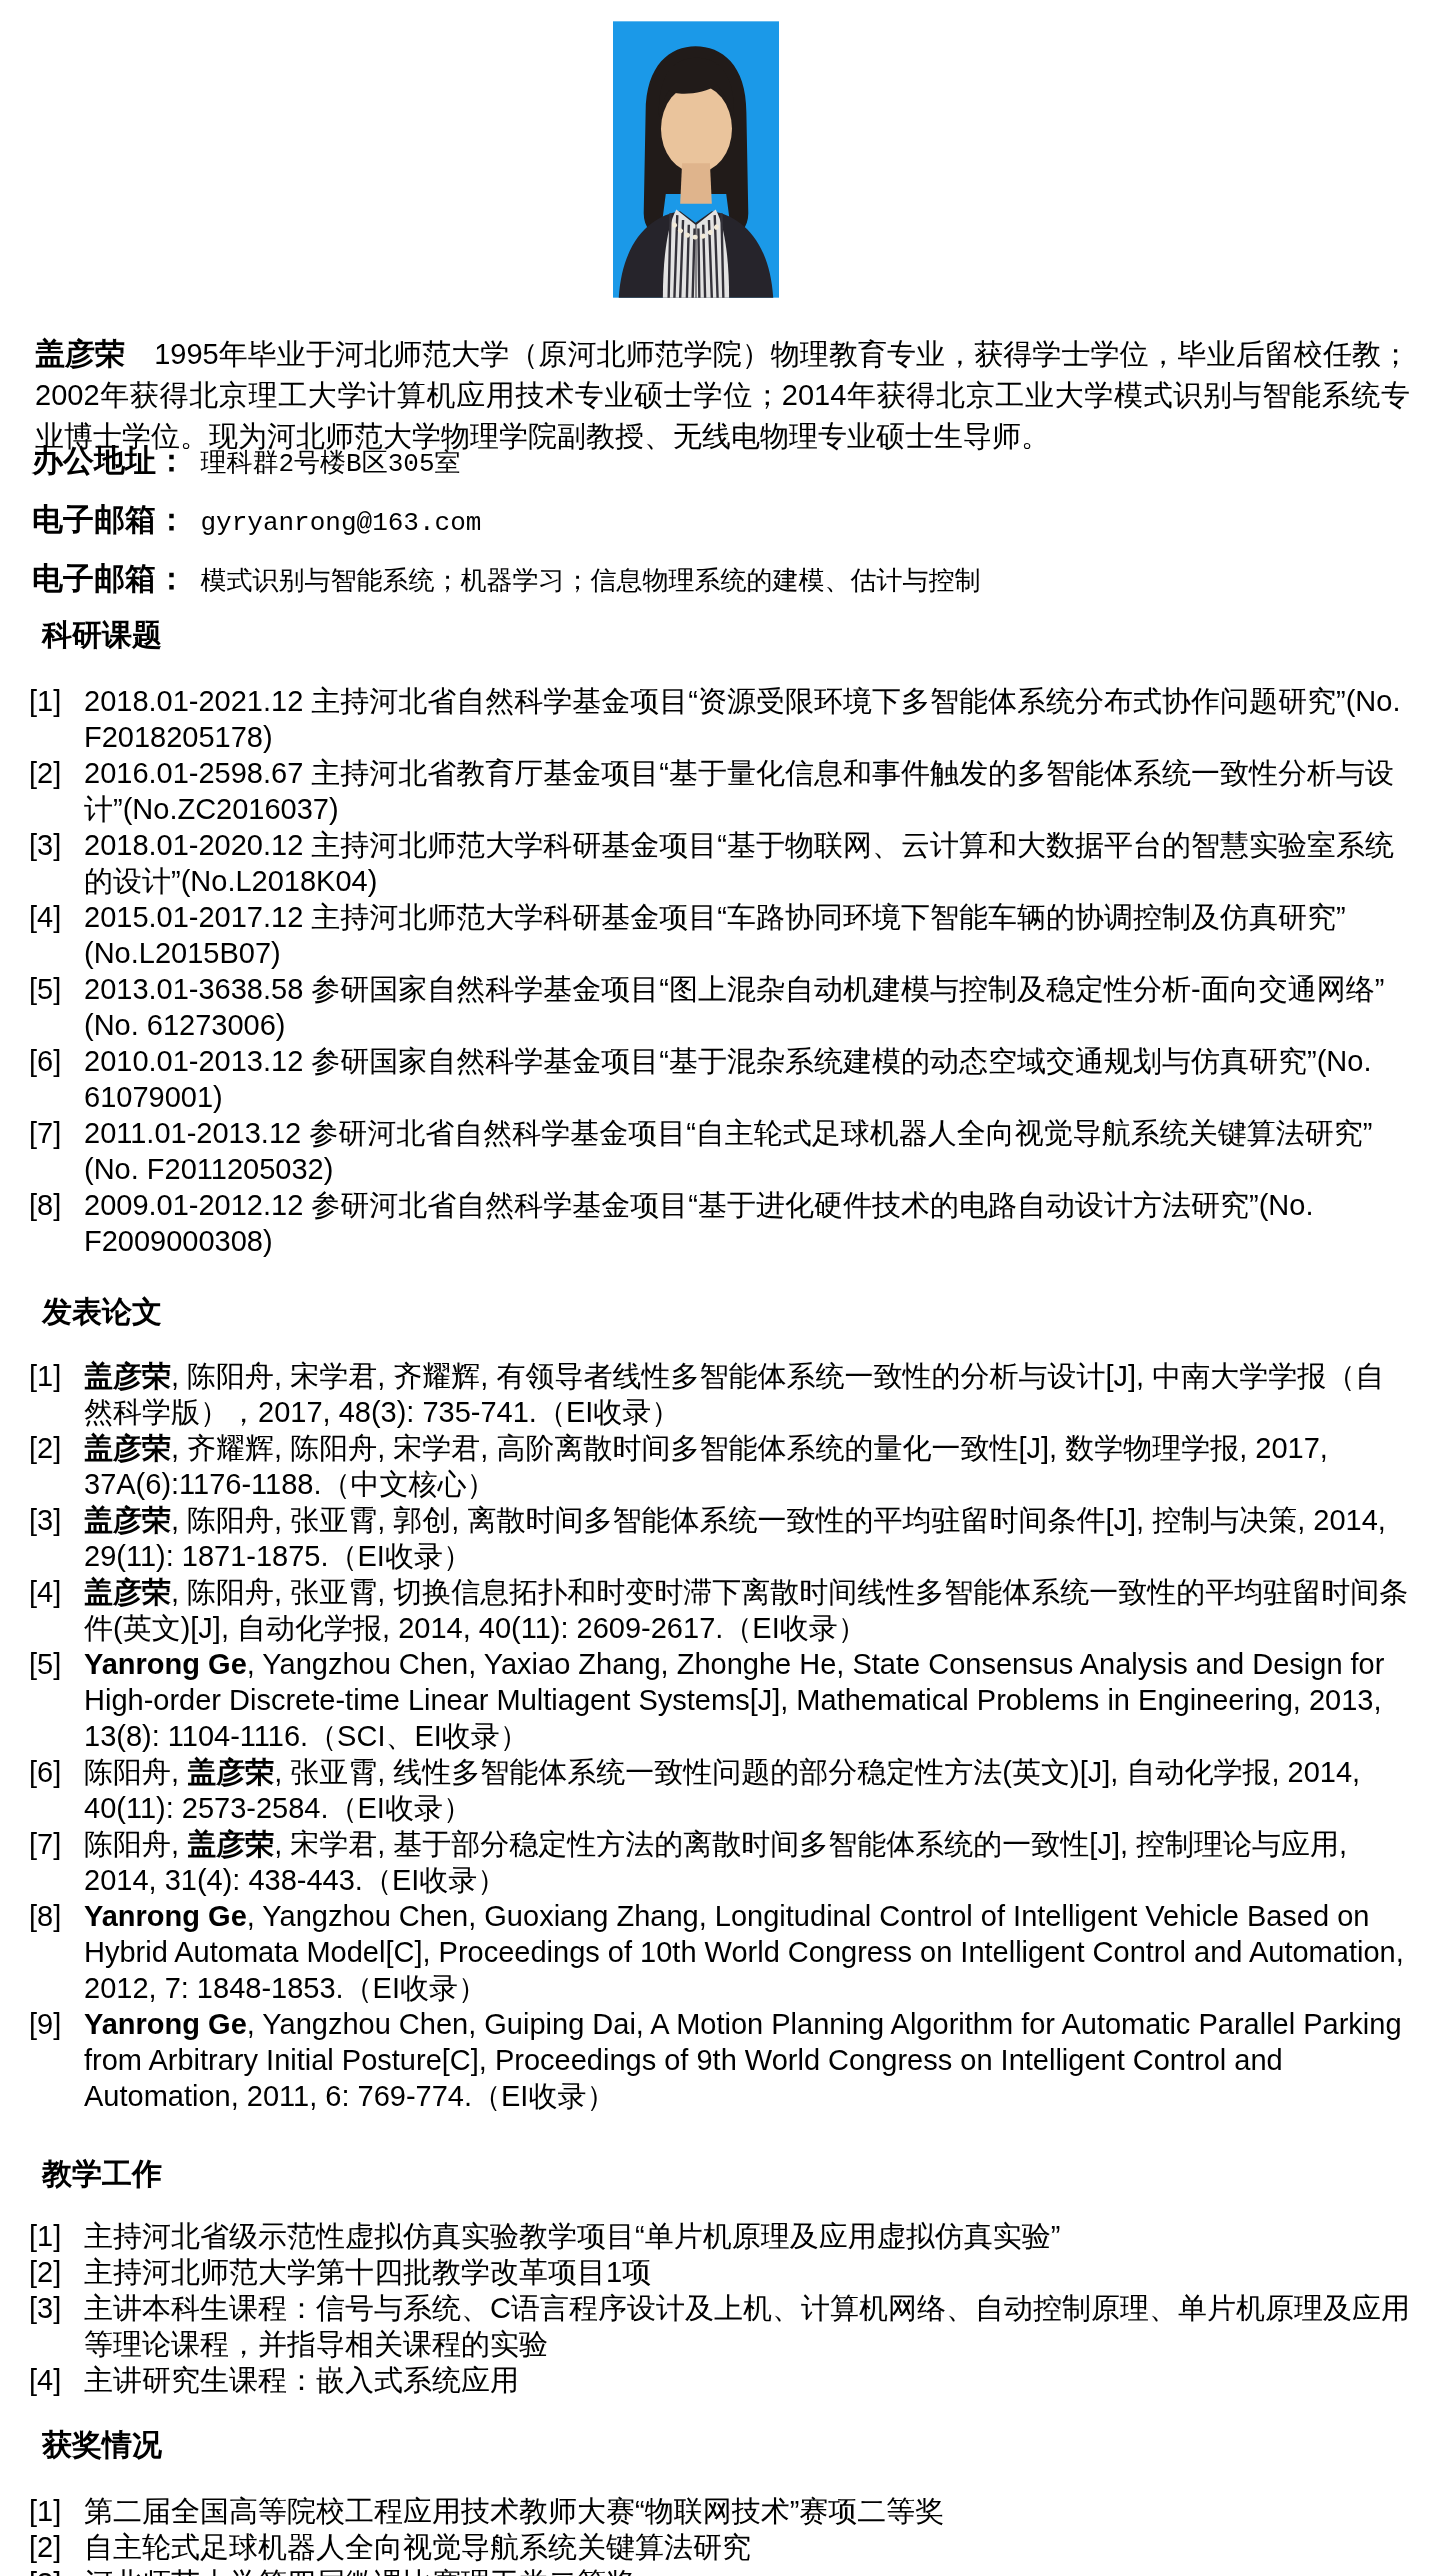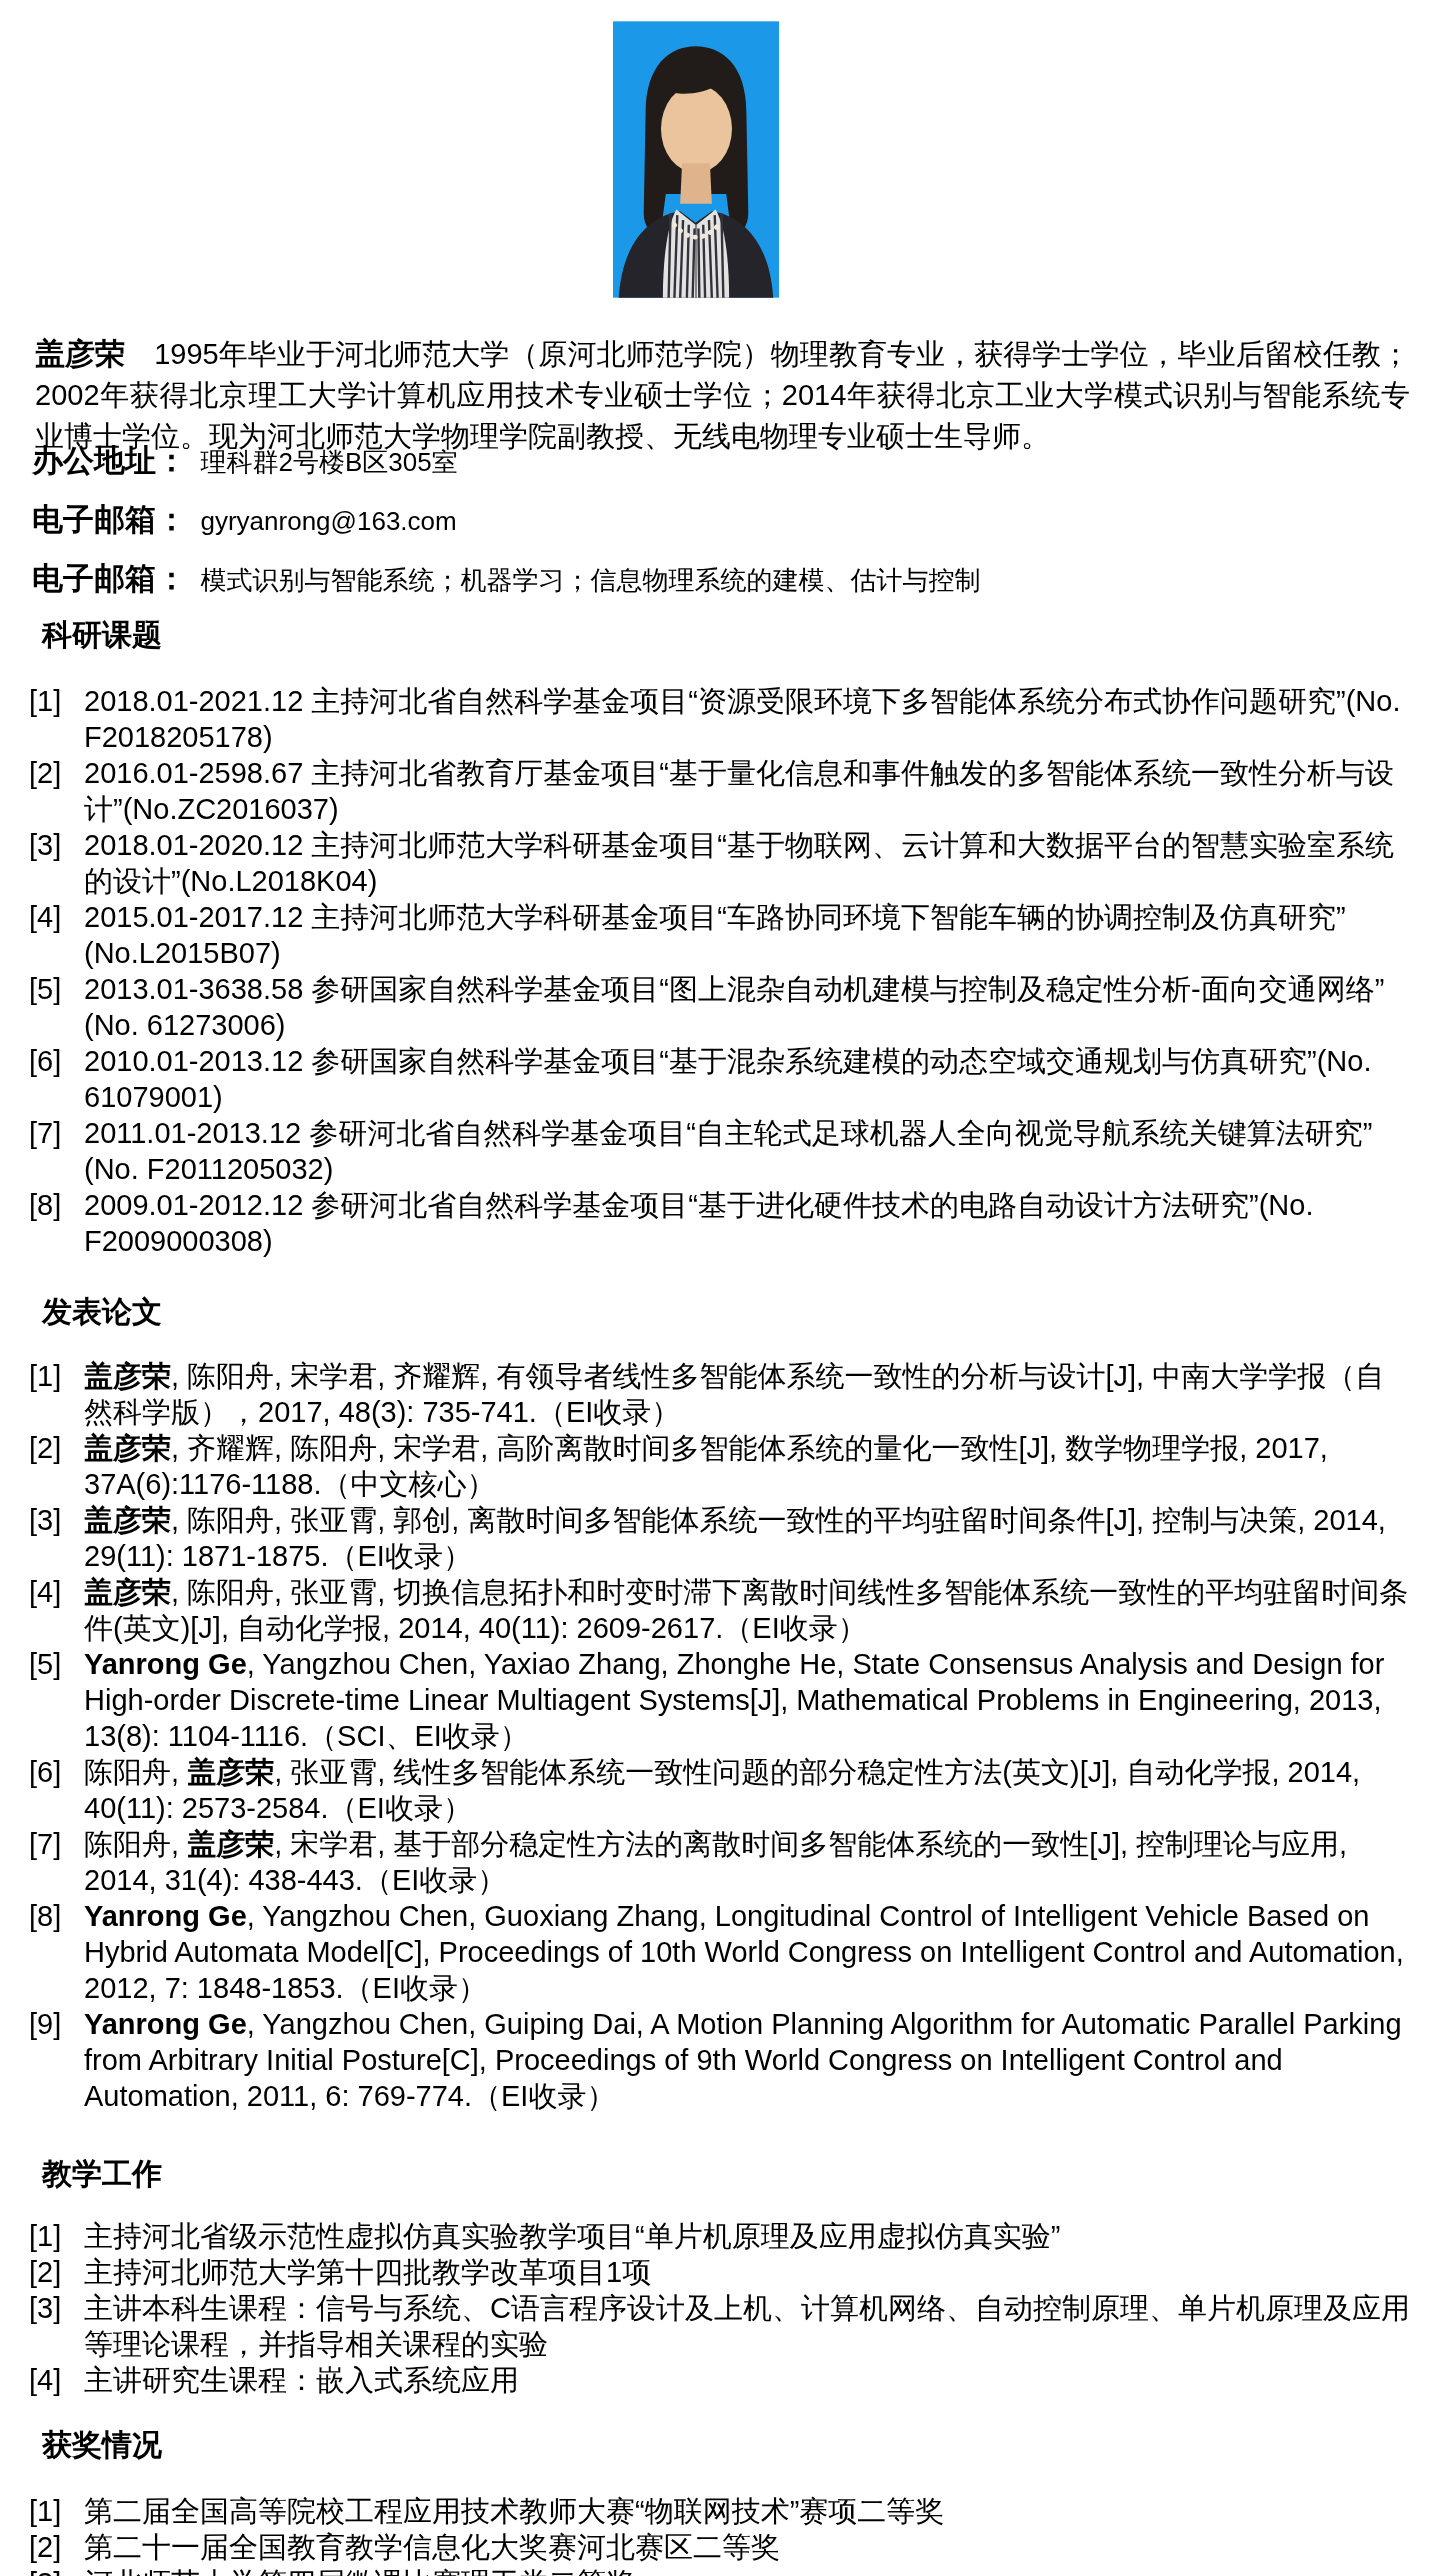--- a/index.html
+++ b/index.html
@@ -21,21 +21,21 @@
   
   .bio{
     position:absolute;left:35px;top:304px;width:1375px;
     font-size:29px;line-height:41px;
     text-align:justify;
   }
   .bio b{font-size:30px;margin-right:29px;}
 
   
   .info{position:absolute;left:32px;top:440px;width:1375px;}
-  .info-row{margin-bottom:20px;height:39px;display:flex;align-items:baseline;}
+  .info-row{margin-bottom:20px;height:39px;display:flex;align-items:baseline;font-family:Liberation Mono, monospace;}
   .info-label{font-size:31px;font-weight:700;margin-right:13.5px;white-space:nowrap;}
   .info-value{font-size:26px;}
 
   
   .sections{position:absolute;left:0;top:615px;width:1442px;}
   .section-title{
     font-size:30px;font-weight:700;
     margin:0 0 0 42px;padding:0;
   }
   .ref-list{margin:25px 29px 0 29px;}
@@ -206,21 +206,21 @@
 
     <div id="sec-awards">
       <h2 class="section-title">获奖情况</h2>
       <div class="ref-list">
           <div class="ref-item">
             <span class="ref-marker">[1]</span>
             <span class="ref-text">第二届全国高等院校工程应用技术教师大赛“物联网技术”赛项二等奖</span>
           </div>
           <div class="ref-item">
             <span class="ref-marker">[2]</span>
-            <span class="ref-text">第二十一届全国教育教学信息化大奖赛河北赛区二等奖</span>
+            <span class="ref-text">自主轮式足球机器人全向视觉导航系统关键算法研究</span>
           </div>
           <div class="ref-item">
             <span class="ref-marker">[3]</span>
             <span class="ref-text">河北师范大学第四届微课比赛理工类二等奖</span>
           </div>
         </div>
     </div>
 
   </div>
 </div>

